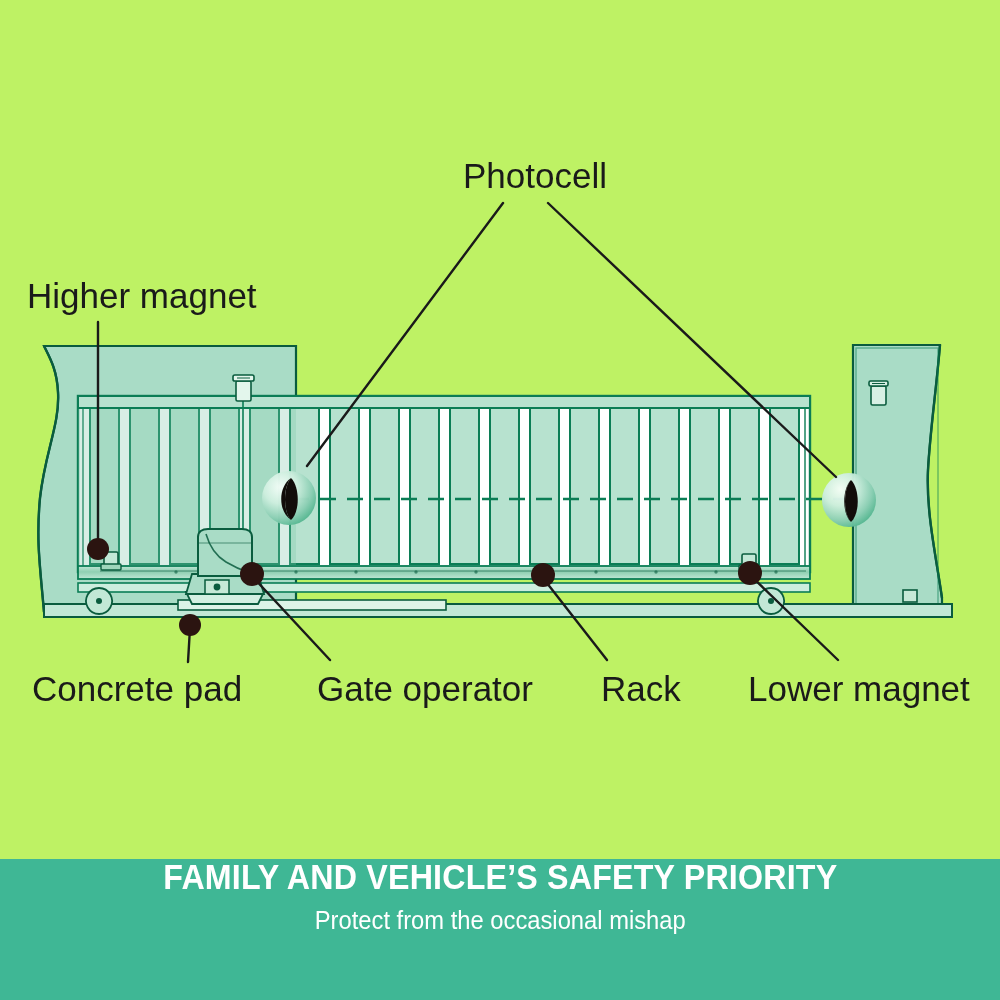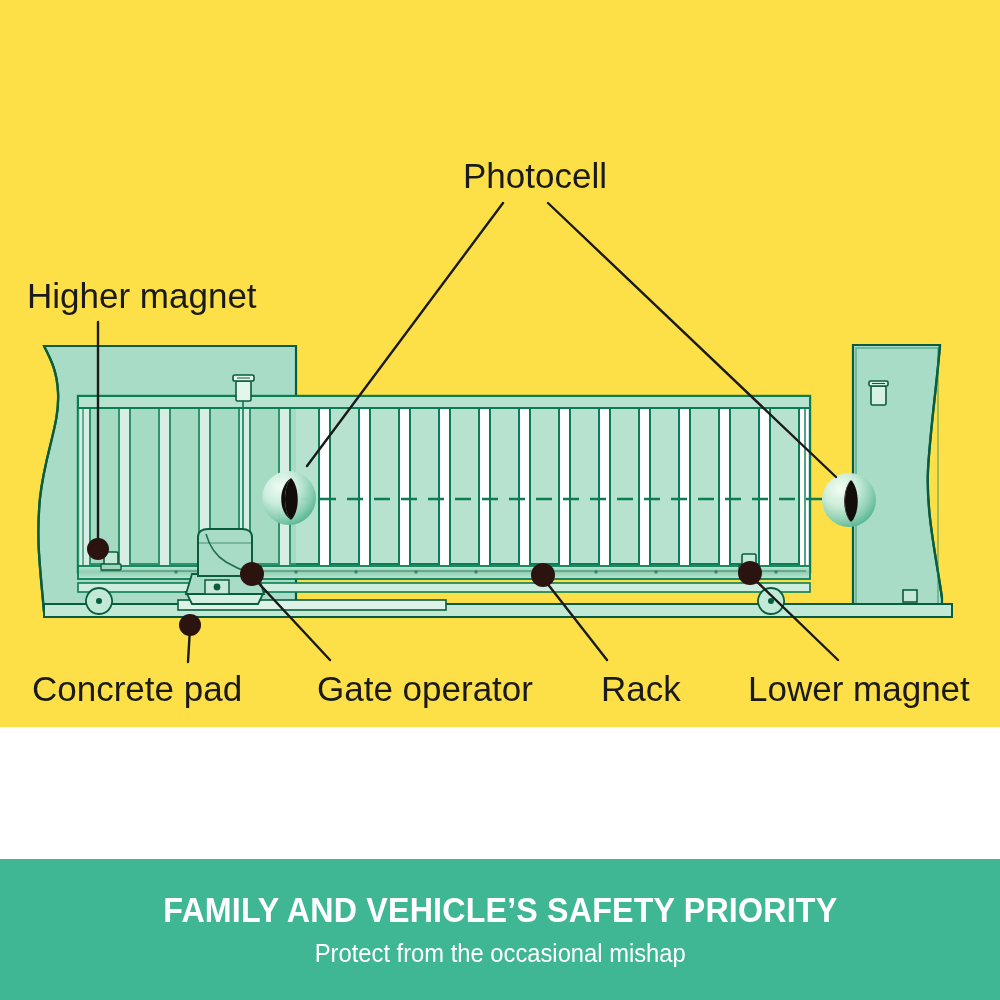--- a/index.html
+++ b/index.html
@@ -10,22 +10,22 @@
   }
   body {
     width: 1000px;
     height: 1000px;
     font-family: "Liberation Sans", sans-serif;
     overflow: hidden;
   }
   #page {
     position: relative;
     width: 1000px;
-    height: 727px;
-    background: #fde047;
+    height: 1000px;
+    background: #bef264;
   }
   #diagram-area {
     position: absolute;
     left: 0; top: 0;
     width: 1000px;
     height: 859px;
   }
   #diagram-svg {
     display: block;
     width: 1000px;
@@ -41,21 +41,21 @@
   #promo-banner {
     position: absolute;
     left: 0;
     top: 859px;
     width: 1000px;
     height: 141px;
     background: #3fb795;
     display: flex;
     flex-direction: column;
     align-items: center;
-    justify-content: center;
+    justify-content: flex-start;
     box-sizing: border-box;
   }
   #promo-headline {
     color: #ffffff;
     font-family: "Liberation Sans", sans-serif;
     font-weight: bold;
     font-size: 35px;
     letter-spacing: 0.2px;
     line-height: 1.05;
     text-align: center;

